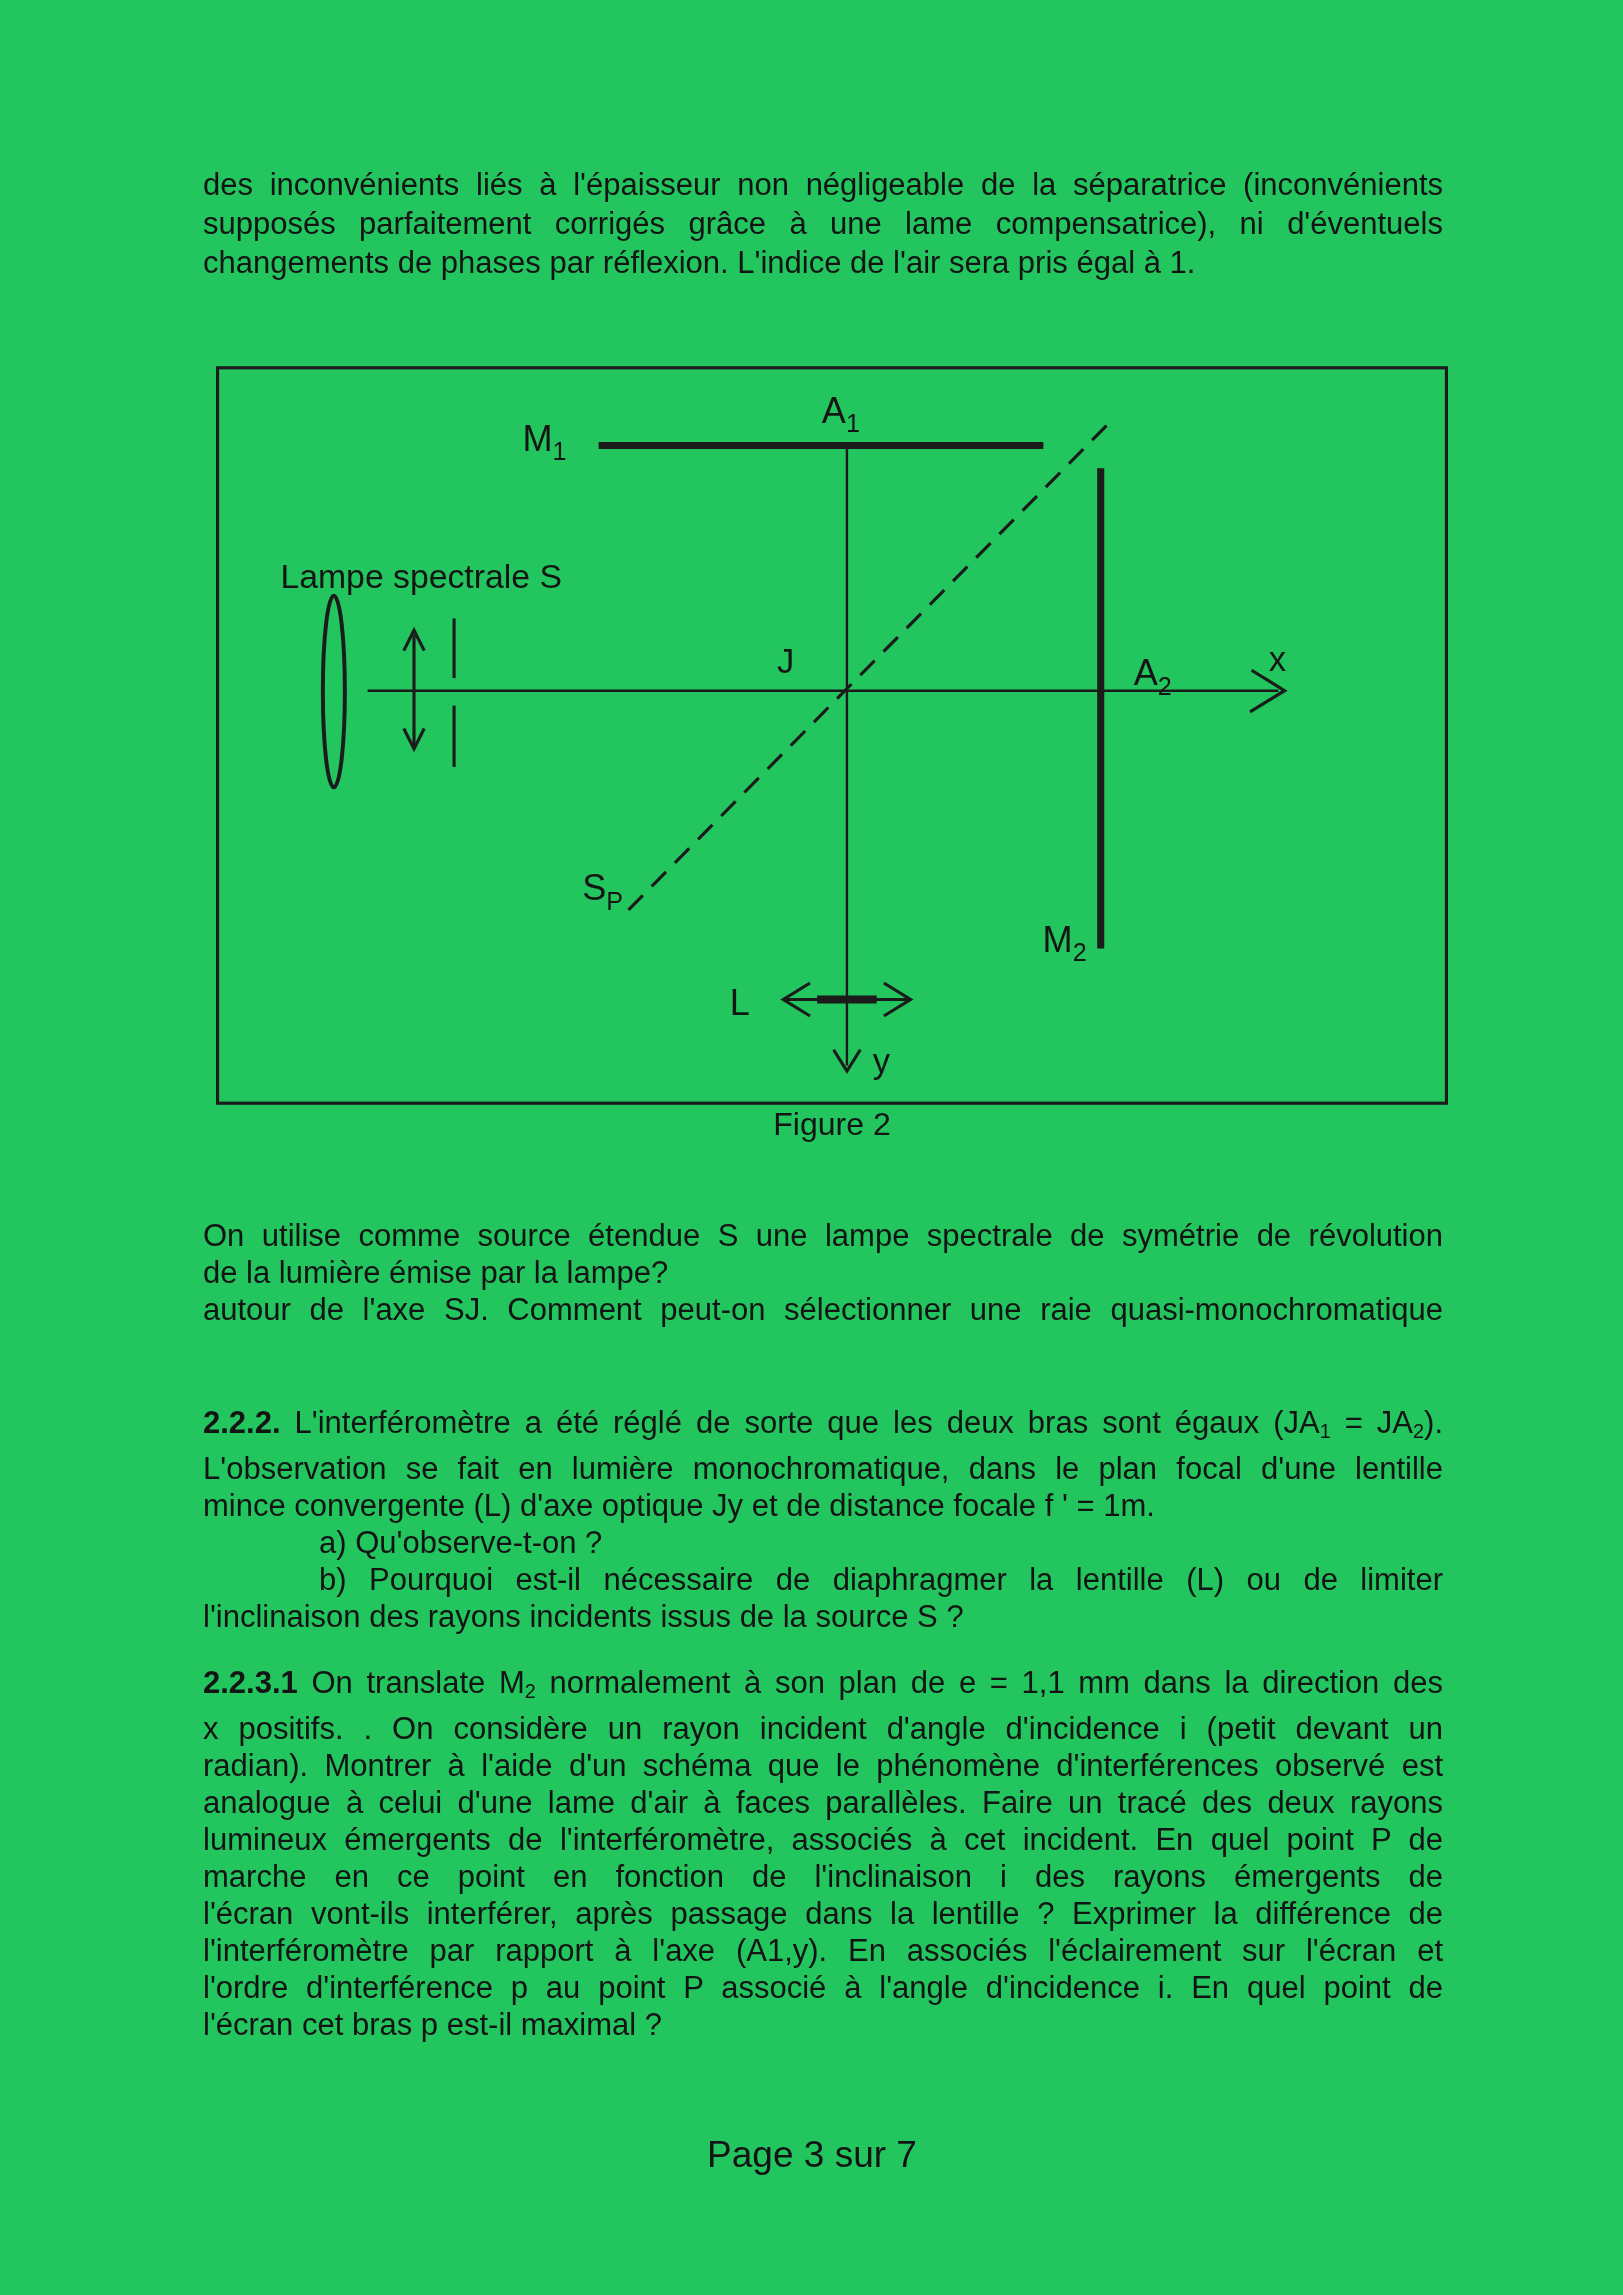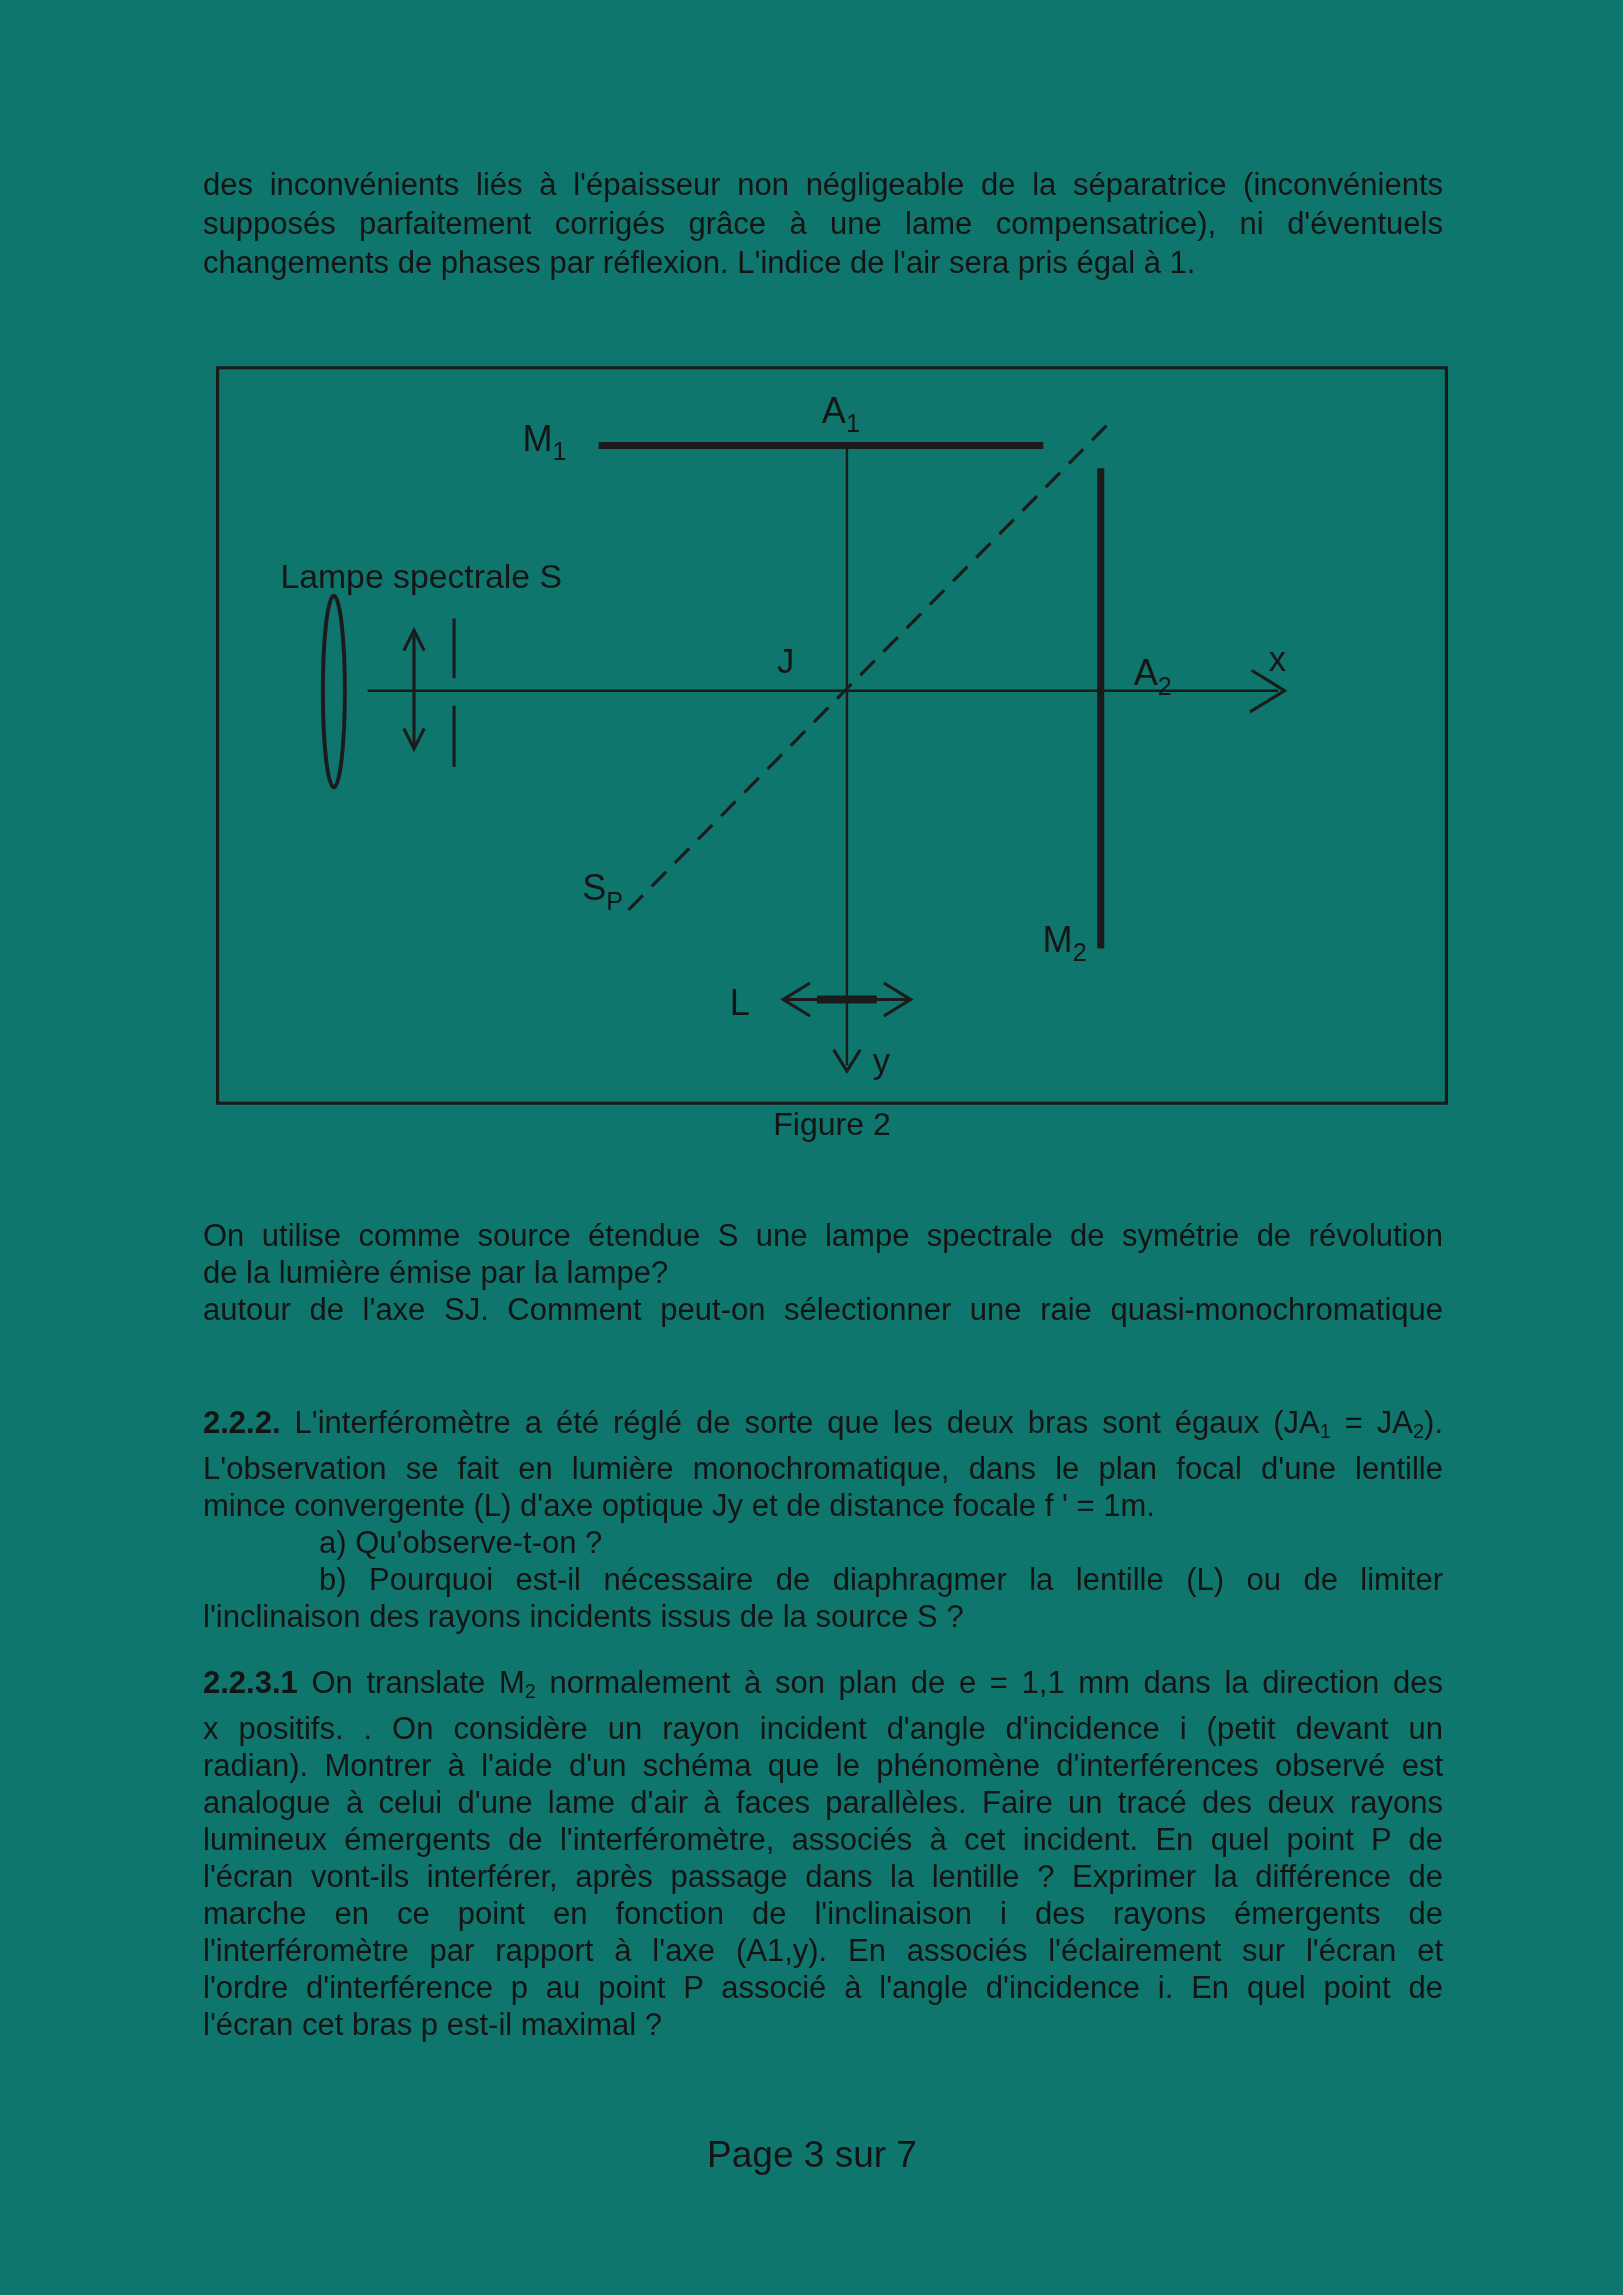--- a/index.html
+++ b/index.html
@@ -1,19 +1,19 @@
 <!DOCTYPE html>
 <html style="font-size:12.6px"><head>
 <meta charset="utf-8">
 <style>
   html,body{margin:0;padding:0;background:#e8e8e8;}
   .page{
     position:relative;
     width:1624px;height:2295px;
-    background:#0f766e;
+    background:#22c55e;
     font-family:"Liberation Sans","DejaVu Sans",sans-serif;
     color:#141414;
     overflow:hidden;
   }
   .textblock{
     position:absolute;
     left:203px;width:1240px;
     font-size:31px;
     line-height:37px;
     color:#141414;
@@ -112,22 +112,22 @@
       <div class="tline just ind"><span>b) Pourquoi est-il nécessaire de diaphragmer la lentille (L) ou de limiter</span></div>
       <div class="tline"><span>l'inclinaison des rayons incidents issus de la source S ?</span></div>
     </div>
 
   <div class="textblock" style="top:1664px;">
       <div class="tline just"><span class="bold">2.2.3.1</span><span> On translate M</span><span class="subsc">2</span><span> normalement à son plan de e = 1,1 mm dans la direction des</span></div>
       <div class="tline just"><span>x positifs. . On considère un rayon incident d'angle d'incidence i (petit devant un</span></div>
       <div class="tline just"><span>radian). Montrer à l'aide d'un schéma que le phénomène d'interférences observé est</span></div>
       <div class="tline just"><span>analogue à celui d'une lame d'air à faces parallèles. Faire un tracé des deux rayons</span></div>
       <div class="tline just"><span>lumineux émergents de l'interféromètre, associés à cet incident. En quel point P de</span></div>
+      <div class="tline just"><span>marche en ce point en fonction de l'inclinaison i des rayons émergents de</span></div>
       <div class="tline just"><span>l'écran vont-ils interférer, après passage dans la lentille ? Exprimer la différence de</span></div>
-      <div class="tline just"><span>marche en ce point en fonction de l'inclinaison i des rayons émergents de</span></div>
       <div class="tline just"><span>l'interféromètre par rapport à l'axe (A1,y). En associés l'éclairement sur l'écran et</span></div>
       <div class="tline just"><span>l'ordre d'interférence p au point P associé à l'angle d'incidence i. En quel point de</span></div>
       <div class="tline"><span>l'écran cet bras p est-il maximal ?</span></div>
     </div>
 
   <div class="footer">Page 3 sur 7</div>
 
 </div>
 
 

